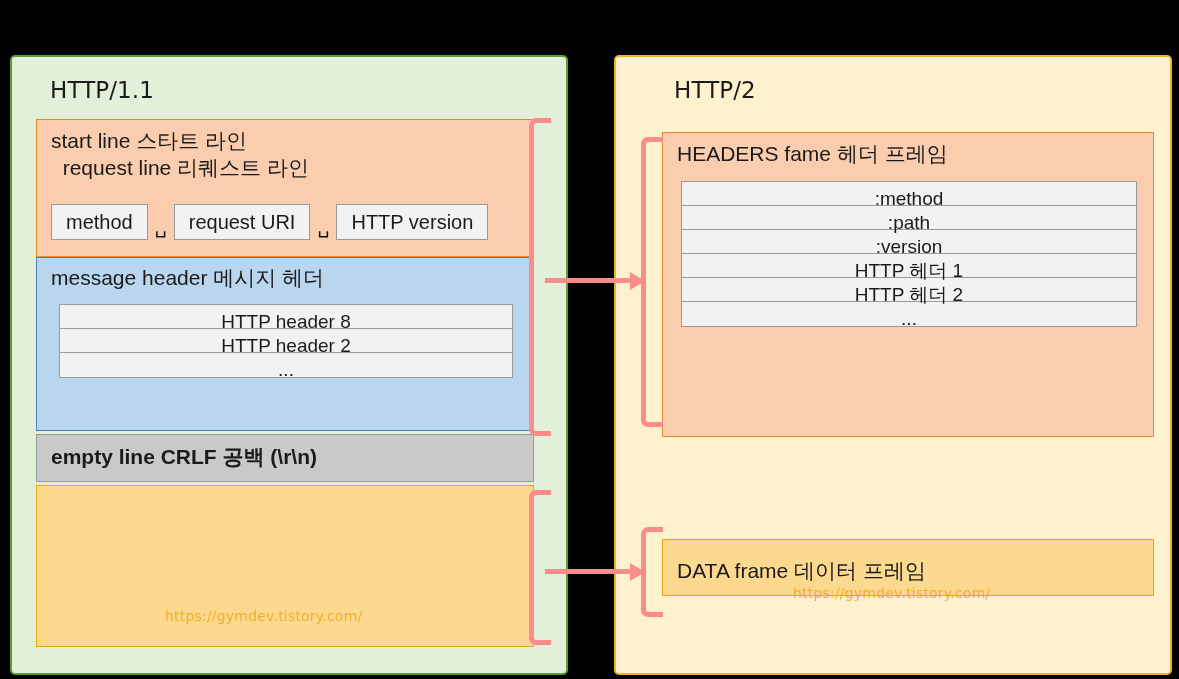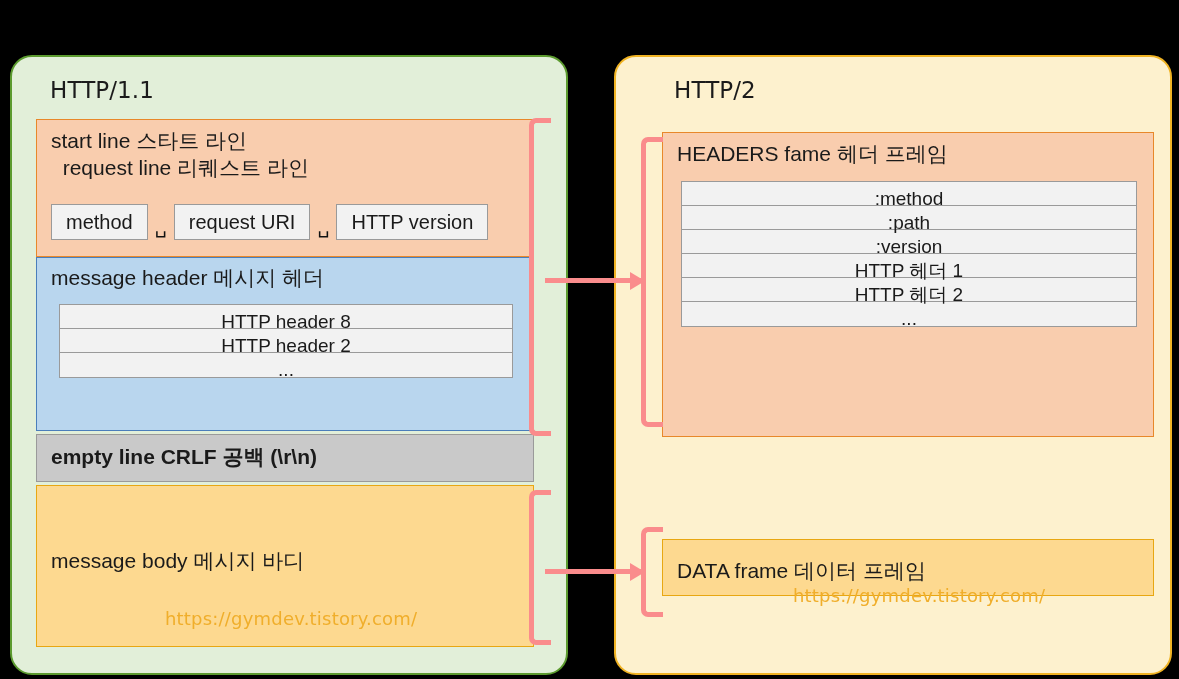--- a/index.html
+++ b/index.html
@@ -13,21 +13,21 @@
     position: relative;
     overflow: hidden;
     font-family: "Liberation Sans", sans-serif;
     -webkit-font-smoothing: antialiased;
   }
 
   
   .panel {
     position: absolute;
     box-sizing: border-box;
-    border-radius: 22px;
+    border-radius: 5px;
   }
   #panel-http11 {
     left: 10px;
     top: 55px;
     width: 558px;
     height: 620px;
     background: #E2EFD9;
     border: 2px solid #5C9B2F;
   }
   #panel-http2 {
@@ -203,21 +203,21 @@
   #data-frame-block .block-label {
     position: absolute;
     left: 14px;
     top: 18px;
   }
 
   
   .watermark {
     position: absolute;
     font-family: "DejaVu Sans", sans-serif;
-    font-size: 18px;
+    font-size: 14px;
     color: #F0AE2B;
     white-space: nowrap;
     letter-spacing: .2px;
   }
   #watermark-left  { left: 128px; top: 122px; }
   #watermark-right { left: 130px; top: 45px; }
 
   
   .bracket {
     position: absolute;
@@ -279,21 +279,20 @@
       <div class="table-row">HTTP header 2</div>
       <div class="table-row">...</div>
     </div>
   </div>
 
   <div class="block" id="empty-line-block">
     <div class="block-label">empty line CRLF 공백 (\r\n)</div>
   </div>
 
   <div class="block" id="message-body-block">
-    <div class="block-label">message body 메시지 바디</div>
     <div class="watermark" id="watermark-left">https://gymdev.tistory.com/</div>
   </div>
 
 </div>
 
 <div class="panel" id="panel-http2">
 
   <div class="panel-title">HTTP/2</div>
 
   <div class="block" id="headers-frame-block">

